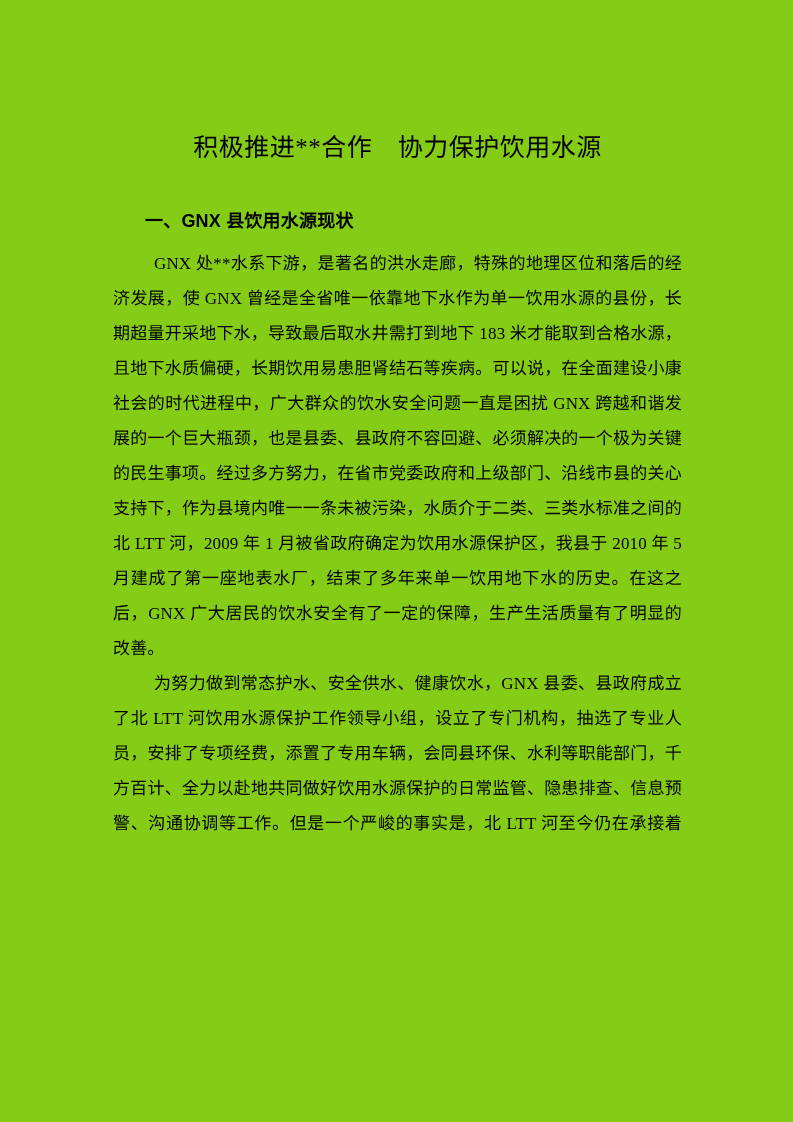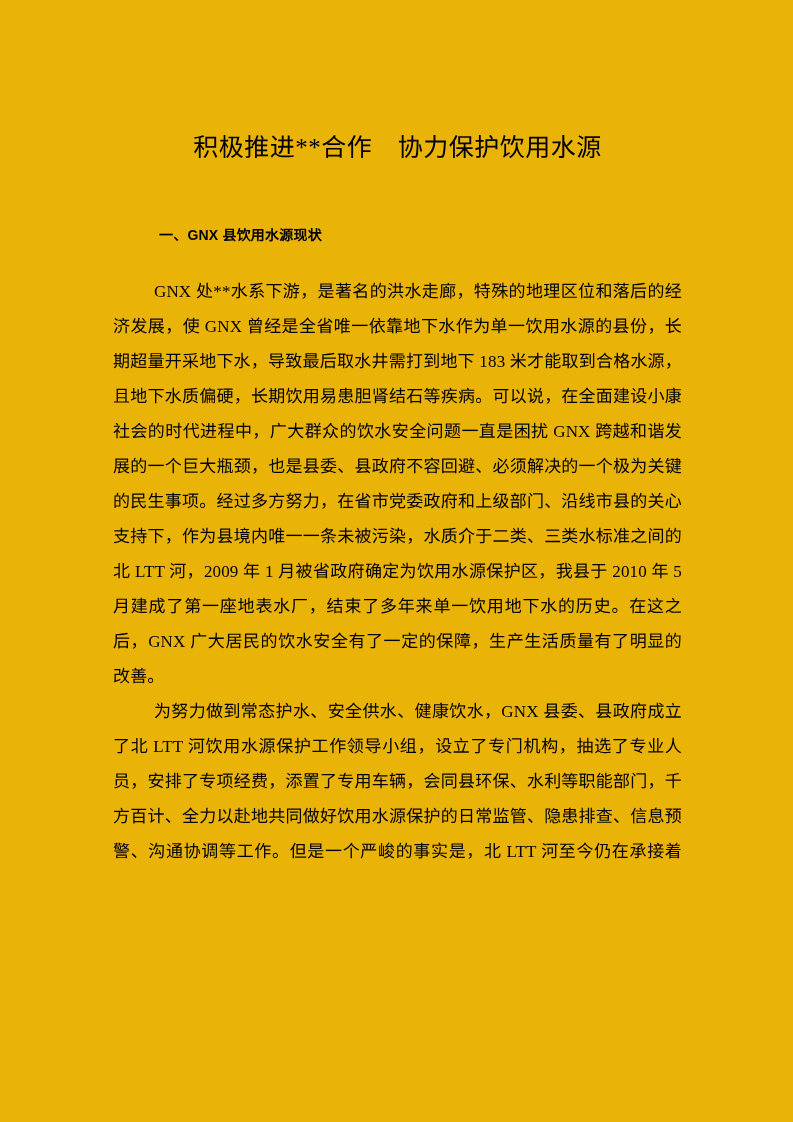--- a/index.html
+++ b/index.html
@@ -6,21 +6,21 @@
   html, body {
     margin: 0;
     padding: 0;
     background: #ffffff;
   }
 
   .page {
     position: relative;
     width: 793px;
     height: 1122px;
-    background: #eab308;
+    background: #84cc16;
     overflow: hidden;
     box-sizing: border-box;
     font-family: "Liberation Serif", "DejaVu Serif", serif;
     color: #000000;
   }
 
   .content {
     position: absolute;
     left: 113px;
     top: 0;
@@ -36,26 +36,26 @@
     font-size: 25px;
     font-weight: normal;
     line-height: 34px;
     letter-spacing: 0.5px;
     padding-top: 131px;
     white-space: pre;
   }
 
   
   .section-heading {
-    margin: 14px;
+    margin: 0;
     padding: 0;
     padding-top: 41px;
     text-indent: 32px;
     font-family: "Liberation Sans", "DejaVu Sans", sans-serif;
-    font-size: 14px;
+    font-size: 18px;
     font-weight: bold;
     line-height: 30px;
     letter-spacing: 0.2px;
   }
 
   
   .body-par {
     margin: 0;
     padding: 0;
     font-family: "Liberation Serif", "DejaVu Serif", serif;

